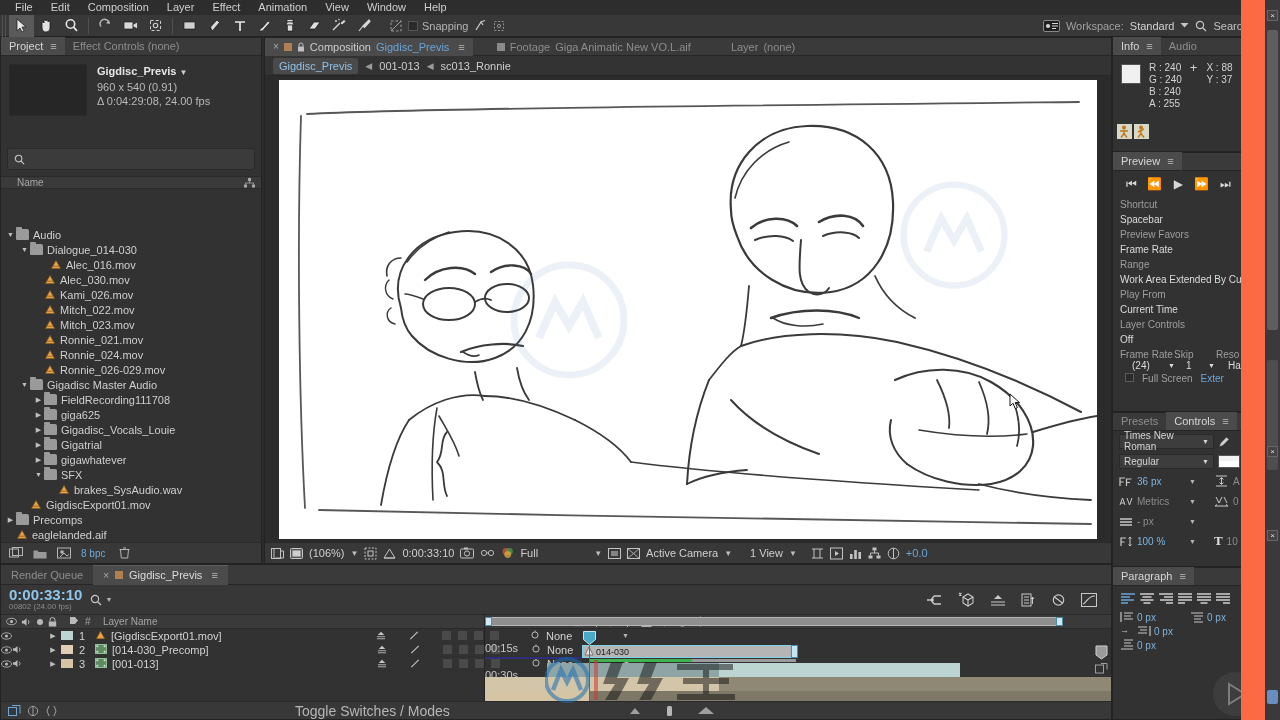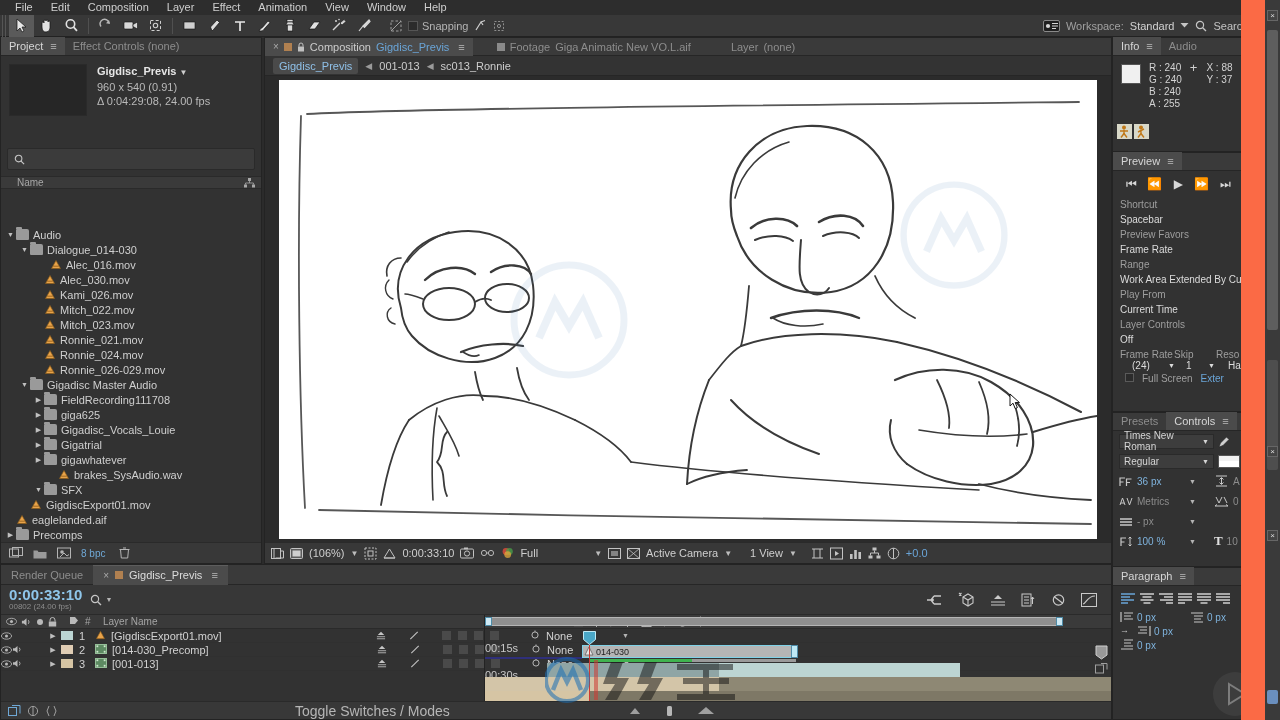--- a/index.html
+++ b/index.html
@@ -409,53 +409,53 @@
         <div class="trow" style="padding-left: 32px;">
           <span class="tw">▶</span>
           <span class="ficon folder"></span>
           <span>Gigatrial</span>
         </div>
         <div class="trow" style="padding-left: 32px;">
           <span class="tw">▶</span>
           <span class="ficon folder"></span>
           <span>gigawhatever</span>
         </div>
+        <div class="trow" style="padding-left: 32px;">
+          <span class="tw">▼</span>
+          <span class="ficon folder"></span>
+          <span>SFX</span>
+        </div>
         <div class="trow" style="padding-left: 46px;">
           <span class="tw"></span>
           <span class="mov"><svg width="12" height="11" viewBox="0 0 12 11">
               <path d="M6 1.5 L10.5 9.5 H1.5 Z" fill="#e8a34a" stroke="#8a5a18" stroke-width="0.7"></path>
               <path d="M3.2 7.2 h5.6" stroke="#8a5a18" stroke-width="0.8"></path>
             </svg></span>
           <span>brakes_SysAudio.wav</span>
         </div>
-        <div class="trow" style="padding-left: 32px;">
-          <span class="tw">▼</span>
-          <span class="ficon folder"></span>
-          <span>SFX</span>
-        </div>
         <div class="trow" style="padding-left: 18px;">
           <span class="tw"></span>
           <span class="mov"><svg width="12" height="11" viewBox="0 0 12 11">
               <path d="M6 1.5 L10.5 9.5 H1.5 Z" fill="#e8a34a" stroke="#8a5a18" stroke-width="0.7"></path>
               <path d="M3.2 7.2 h5.6" stroke="#8a5a18" stroke-width="0.8"></path>
             </svg></span>
           <span>GigdiscExport01.mov</span>
         </div>
         <div class="trow" style="padding-left: 4px;">
+          <span class="tw">▶</span>
+          <span class="ficon folder"></span>
+          <span>Precomps</span>
+        </div>
+        <div class="trow" style="padding-left: 4px;">
           <span class="tw"></span>
           <span class="mov"><svg width="12" height="11" viewBox="0 0 12 11">
               <path d="M6 1.5 L10.5 9.5 H1.5 Z" fill="#e8a34a" stroke="#8a5a18" stroke-width="0.7"></path>
               <path d="M3.2 7.2 h5.6" stroke="#8a5a18" stroke-width="0.8"></path>
             </svg></span>
           <span>eaglelanded.aif</span>
-        </div>
-        <div class="trow" style="padding-left: 4px;">
-          <span class="tw">▶</span>
-          <span class="ficon folder"></span>
-          <span>Precomps</span>
         </div>
       </div>
 
     <div class="proj-foot">
       <svg width="14" height="12" viewBox="0 0 14 12">
           <rect x="0.5" y="2" width="9" height="8" fill="none" stroke="#b4b4b4"></rect>
           <rect x="3.5" y="0.5" width="10" height="8" fill="none" stroke="#b4b4b4"></rect>
         </svg>
       <svg width="14" height="11" viewBox="0 0 14 11">
           <path d="M0.5 2.5 h4 l1 1.5 h8 v6.5 h-13 Z" fill="#9a9a9a"></path>

